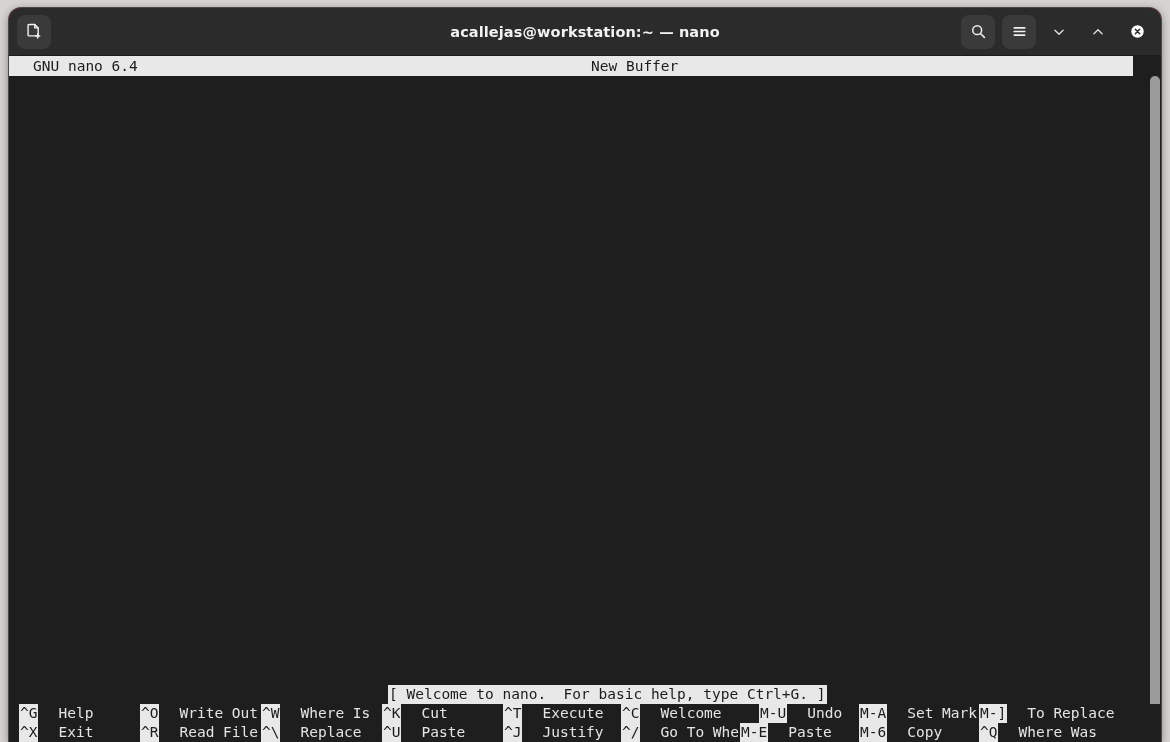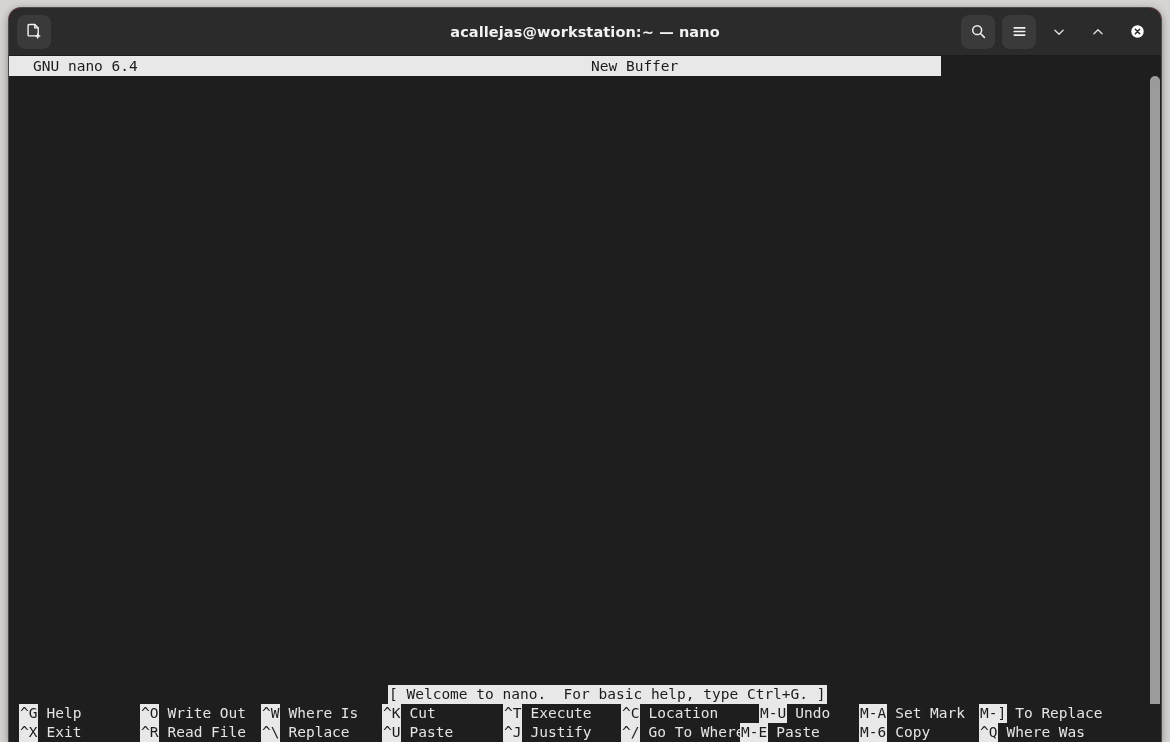--- a/index.html
+++ b/index.html
@@ -108,21 +108,21 @@
     font-family: "DejaVu Sans Mono", monospace;
     font-size: 15px;
     line-height: 18px;
   }
 
   
   .nano-header {
     position: absolute;
     left: 0;
     top: 0;
-    width: 932px;
+    width: 1124px;
     height: 20px;
     background: #e8e8e8;
     color: #1c1c1c;
     display: flex;
     align-items: center;
     font-family: "DejaVu Sans Mono", monospace;
     font-size: 14.5px;
     white-space: pre;
   }
   .nh-version { position: absolute; left: 24px; }
@@ -203,21 +203,21 @@
   .sc-key {
     background: #e8e8e8;
     color: #1c1c1c;
     padding: 0 1px;
     display: inline-block;
     height: 19px;
     line-height: 19px;
   }
   .sc-label {
     color: #e4e4e4;
-    padding-left: 8px;
+    padding-left: 20px;
     display: inline-block;
     height: 19px;
     line-height: 19px;
   }
 </style>
 </head>
 <body>
 
 <div id="app">
 
@@ -293,21 +293,21 @@
 
       <div class="status-msg">[ Welcome to nano.  For basic help, type Ctrl+G. ]</div>
 
       <div class="shortcuts">
         <div class="sc-row" id="sc-row-1">
             <div class="sc-item" style="left: 10px;"><span class="sc-key">^G</span><span class="sc-label">Help</span></div>
             <div class="sc-item" style="left: 131px;"><span class="sc-key">^O</span><span class="sc-label">Write Out</span></div>
             <div class="sc-item" style="left: 252px;"><span class="sc-key">^W</span><span class="sc-label">Where Is</span></div>
             <div class="sc-item" style="left: 373px;"><span class="sc-key">^K</span><span class="sc-label">Cut</span></div>
             <div class="sc-item" style="left: 494px;"><span class="sc-key">^T</span><span class="sc-label">Execute</span></div>
-            <div class="sc-item" style="left: 612px;"><span class="sc-key">^C</span><span class="sc-label">Location</span></div>
+            <div class="sc-item" style="left: 612px;"><span class="sc-key">^C</span><span class="sc-label">Welcome</span></div>
             <div class="sc-item" style="left: 750px;"><span class="sc-key">M-U</span><span class="sc-label">Undo</span></div>
             <div class="sc-item" style="left: 850px;"><span class="sc-key">M-A</span><span class="sc-label">Set Mark</span></div>
             <div class="sc-item" style="left: 970px;"><span class="sc-key">M-]</span><span class="sc-label">To Replace</span></div>
           </div>
         <div class="sc-row" id="sc-row-2">
             <div class="sc-item" style="left: 10px;"><span class="sc-key">^X</span><span class="sc-label">Exit</span></div>
             <div class="sc-item" style="left: 131px;"><span class="sc-key">^R</span><span class="sc-label">Read File</span></div>
             <div class="sc-item" style="left: 252px;"><span class="sc-key">^\</span><span class="sc-label">Replace</span></div>
             <div class="sc-item" style="left: 373px;"><span class="sc-key">^U</span><span class="sc-label">Paste</span></div>
             <div class="sc-item" style="left: 494px;"><span class="sc-key">^J</span><span class="sc-label">Justify</span></div>

